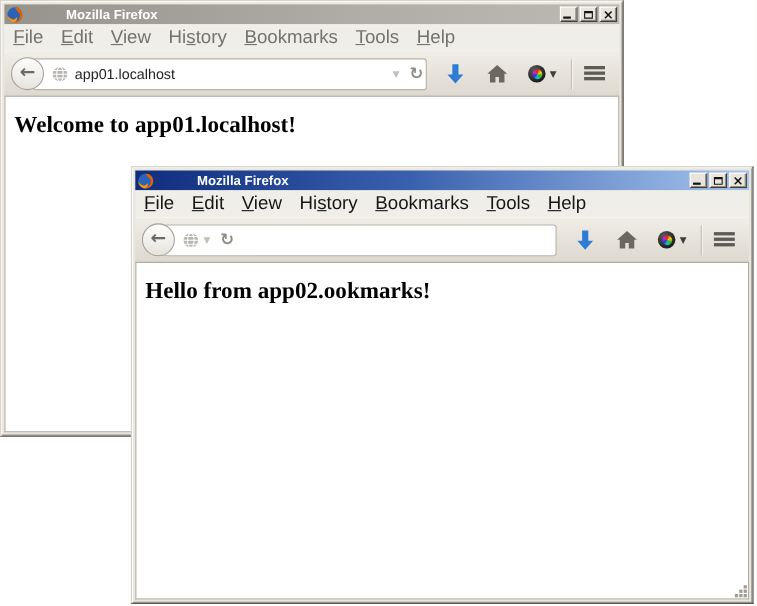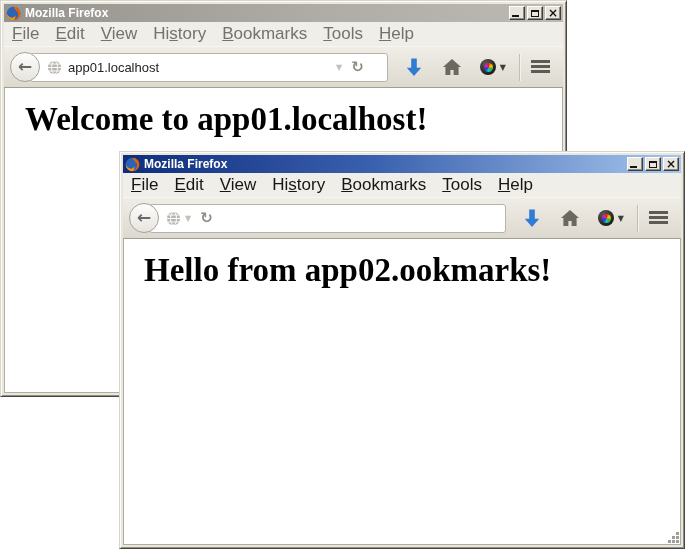--- a/index.html
+++ b/index.html
@@ -7,21 +7,21 @@
        font-family:"Liberation Sans",sans-serif;}
 
   
   .window{position:absolute;display:flex;flex-direction:column;box-sizing:border-box;
           background:#e9e6de;padding:3px;
           border:1px solid;border-color:#d8d5cd #4a4843 #4a4843 #d8d5cd;
           box-shadow:inset 1px 1px 0 #fcfbf7, inset -1px -1px 0 #908d85;}
   #win1{left:0;top:0;width:567px;height:397px;z-index:1;}
   #win2{left:119px;top:151px;width:566px;height:398px;z-index:2;}
 
-  .titlebar{flex:none;height:18px;display:flex;align-items:center;padding:0 2px;}
+  .titlebar{flex:none;height:18px;display:flex;align-items:center;padding:0 2px;gap:35px;}
   .active .titlebar{background:linear-gradient(90deg,#0f2d7c,#3a61ae 45%,#a6c6ee);}
   .inactive .titlebar{background:linear-gradient(90deg,#95938c,#aeaca4 55%,#bcbab2);}
   .title-text{flex:1;color:#fff;font-weight:bold;font-size:12px;margin-left:4px;white-space:nowrap;}
   .ff-icon{width:15px;height:15px;flex:none;display:block;}
 
   .win-controls{display:flex;align-items:center;}
   .winbtn{width:16px;height:14px;margin-left:2px;background:#e8e5dd;cursor:default;
           border:1px solid;border-color:#ffffff #413f3b #413f3b #ffffff;
           box-shadow:inset -1px -1px 0 #8d8a82;box-sizing:border-box;
           display:flex;align-items:center;justify-content:center;position:relative;}
@@ -43,21 +43,21 @@
            background:linear-gradient(#f0ede7,#ddd9cf);
            border-top:1px solid #f7f6f2;border-bottom:1px solid #a19e92;
            padding:0 12px 0 6px;}
   .back-btn{flex:none;width:30px;height:30px;border-radius:50%;z-index:2;position:relative;
             background:linear-gradient(#fdfdfc,#e7e4de);border:1px solid #a5a29a;
             box-sizing:border-box;display:flex;align-items:center;justify-content:center;}
   .back-glyph{font-family:"DejaVu Sans",sans-serif;font-weight:bold;font-size:17px;
               color:#6a6964;line-height:1;margin-top:-2px;}
   .urlbar{flex:1;height:29px;margin-left:-10px;background:#fff;box-sizing:border-box;
           border:1px solid #b6b3aa;border-radius:3px;display:flex;align-items:center;
-          padding:0 23px 0 16px;min-width:0;}
+          padding:0 2px 0 16px;min-width:0;}
   .globe{flex:none;width:15px;height:15px;display:block;}
   .url-text{flex:1;font-size:13px;color:#232323;margin-left:6px;white-space:nowrap;
             overflow:hidden;}
   .url-drop{flex:none;font-size:8px;color:#c3c0b8;margin:0 9px 0 4px;
             font-family:"DejaVu Sans",sans-serif;}
   .reload{flex:none;font-size:15px;font-weight:bold;color:#8f8d85;line-height:1;
           font-family:"DejaVu Sans",sans-serif;}
   .tool-btn{flex:none;display:flex;align-items:center;justify-content:center;}
   .dl{margin-left:16px;}
   .home{margin-left:18px;}
@@ -69,22 +69,22 @@
   .addon-caret{font-size:8px;color:#3f3e3a;margin-left:4px;font-family:"DejaVu Sans",sans-serif;}
   .separator{flex:none;width:1px;height:27px;background:#c2bfb5;margin:0 11px 0 13px;
              box-shadow:1px 0 0 #f4f2ec;}
   .hamburger{flex:none;width:20px;height:14px;display:flex;align-items:flex-start;}
   .bars{width:19px;height:3px;background:#5d5b55;margin-top:0;
         box-shadow:0 5px 0 #5d5b55, 0 10px 0 #5d5b55;}
 
   
   .content{flex:1;background:#fff;border:1px solid #b0ada3;border-top:none;
            overflow:hidden;position:relative;}
-  .content h1{font-family:"Liberation Serif",serif;font-weight:bold;font-size:33px;
-              color:#000;margin:13px 20px;white-space:nowrap;}
+  .content h1{font-family:"Liberation Serif",serif;font-weight:bold;font-size:21px;
+              color:#000;margin:13px 8px;white-space:nowrap;}
 
   
   .grip{position:absolute;right:4px;bottom:4px;width:12px;height:12px;}
   .grip-dot{position:absolute;left:0;top:8px;width:3px;height:3px;background:#a19d95;
             box-shadow:4px 0 0 #a19d95, 8px 0 0 #a19d95,
                        4px -4px 0 #a19d95, 8px -4px 0 #a19d95,
                        8px -8px 0 #a19d95;}
 </style>
 </head>
 <body>

